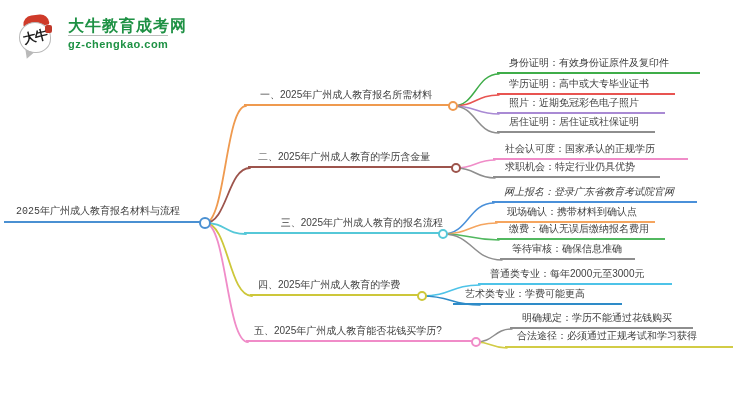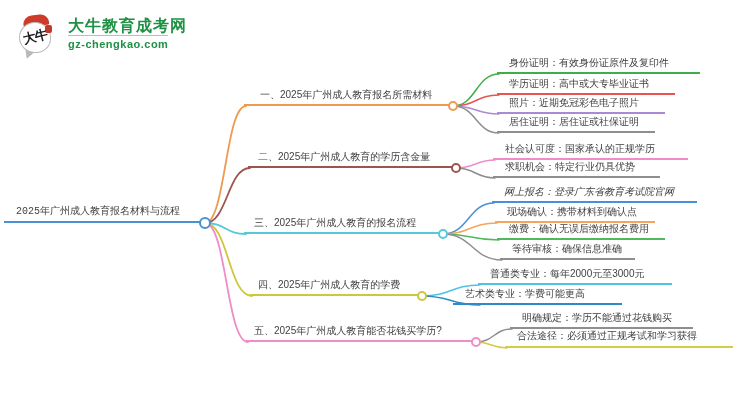--- a/index.html
+++ b/index.html
@@ -83,21 +83,21 @@
       <div class="node branch" style="left: 244px; top: 87px; width: 209px; padding-left: 16px; border-bottom-color: rgb(239, 154, 79);">一、2025年广州成人教育报名所需材料</div>
       <div class="node leaf" style="left: 497px; top: 55px; width: 203px; padding-left: 12px; border-bottom-color: rgb(63, 173, 73);">身份证明：有效身份证原件及复印件</div>
       <div class="node leaf" style="left: 497px; top: 76px; width: 178px; padding-left: 12px; border-bottom-color: rgb(232, 84, 81);">学历证明：高中或大专毕业证书</div>
       <div class="node leaf" style="left: 497px; top: 95px; width: 168px; padding-left: 12px; border-bottom-color: rgb(169, 138, 212);">照片：近期免冠彩色电子照片</div>
       <div class="node leaf" style="left: 497px; top: 114px; width: 158px; padding-left: 12px; border-bottom-color: rgb(142, 142, 142);">居住证明：居住证或社保证明</div>
       <div class="dot" style="left: 448px; top: 101px; width: 10px; height: 10px; border: 2px solid rgb(239, 154, 79);"></div>
       <div class="node branch" style="left: 248px; top: 149px; width: 208px; padding-left: 10px; border-bottom-color: rgb(157, 84, 76);">二、2025年广州成人教育的学历含金量</div>
       <div class="node leaf" style="left: 493px; top: 141px; width: 195px; padding-left: 12px; border-bottom-color: rgb(240, 140, 200);">社会认可度：国家承认的正规学历</div>
       <div class="node leaf" style="left: 493px; top: 159px; width: 167px; padding-left: 12px; border-bottom-color: rgb(142, 142, 142);">求职机会：特定行业仍具优势</div>
       <div class="dot" style="left: 451px; top: 163px; width: 10px; height: 10px; border: 2px solid rgb(157, 84, 76);"></div>
-      <div class="node branch" style="left: 244px; top: 215px; width: 199px; padding-left: 10px; border-bottom-color: rgb(86, 200, 216);">三、2025年广州成人教育的报名流程</div>
+      <div class="node branch" style="left: 244px; top: 215px; width: 199px; padding-left: 10px; border-bottom-color: rgb(86, 200, 216); text-align: right;">三、2025年广州成人教育的报名流程</div>
       <div class="node leaf" style="left: 492px; top: 184px; width: 205px; padding-left: 12px; border-bottom-color: rgb(74, 144, 217); font-style: italic;">网上报名：登录广东省教育考试院官网</div>
       <div class="node leaf" style="left: 495px; top: 204px; width: 160px; padding-left: 12px; border-bottom-color: rgb(245, 165, 95);">现场确认：携带材料到确认点</div>
       <div class="node leaf" style="left: 497px; top: 221px; width: 168px; padding-left: 12px; border-bottom-color: rgb(82, 184, 96);">缴费：确认无误后缴纳报名费用</div>
       <div class="node leaf" style="left: 500px; top: 241px; width: 135px; padding-left: 12px; border-bottom-color: rgb(142, 142, 142);">等待审核：确保信息准确</div>
       <div class="dot" style="left: 438px; top: 229px; width: 10px; height: 10px; border: 2px solid rgb(86, 200, 216);"></div>
       <div class="node branch" style="left: 250px; top: 277px; width: 172px; padding-left: 8px; border-bottom-color: rgb(205, 199, 58);">四、2025年广州成人教育的学费</div>
       <div class="node leaf" style="left: 478px; top: 266px; width: 194px; padding-left: 12px; border-bottom-color: rgb(78, 195, 232);">普通类专业：每年2000元至3000元</div>
       <div class="node leaf" style="left: 453px; top: 286px; width: 169px; padding-left: 12px; border-bottom-color: rgb(46, 139, 200);">艺术类专业：学费可能更高</div>
       <div class="dot" style="left: 417px; top: 291px; width: 10px; height: 10px; border: 2px solid rgb(205, 199, 58);"></div>
       <div class="node branch" style="left: 246px; top: 323px; width: 230px; padding-left: 8px; border-bottom-color: rgb(240, 140, 200);">五、2025年广州成人教育能否花钱买学历?</div>

